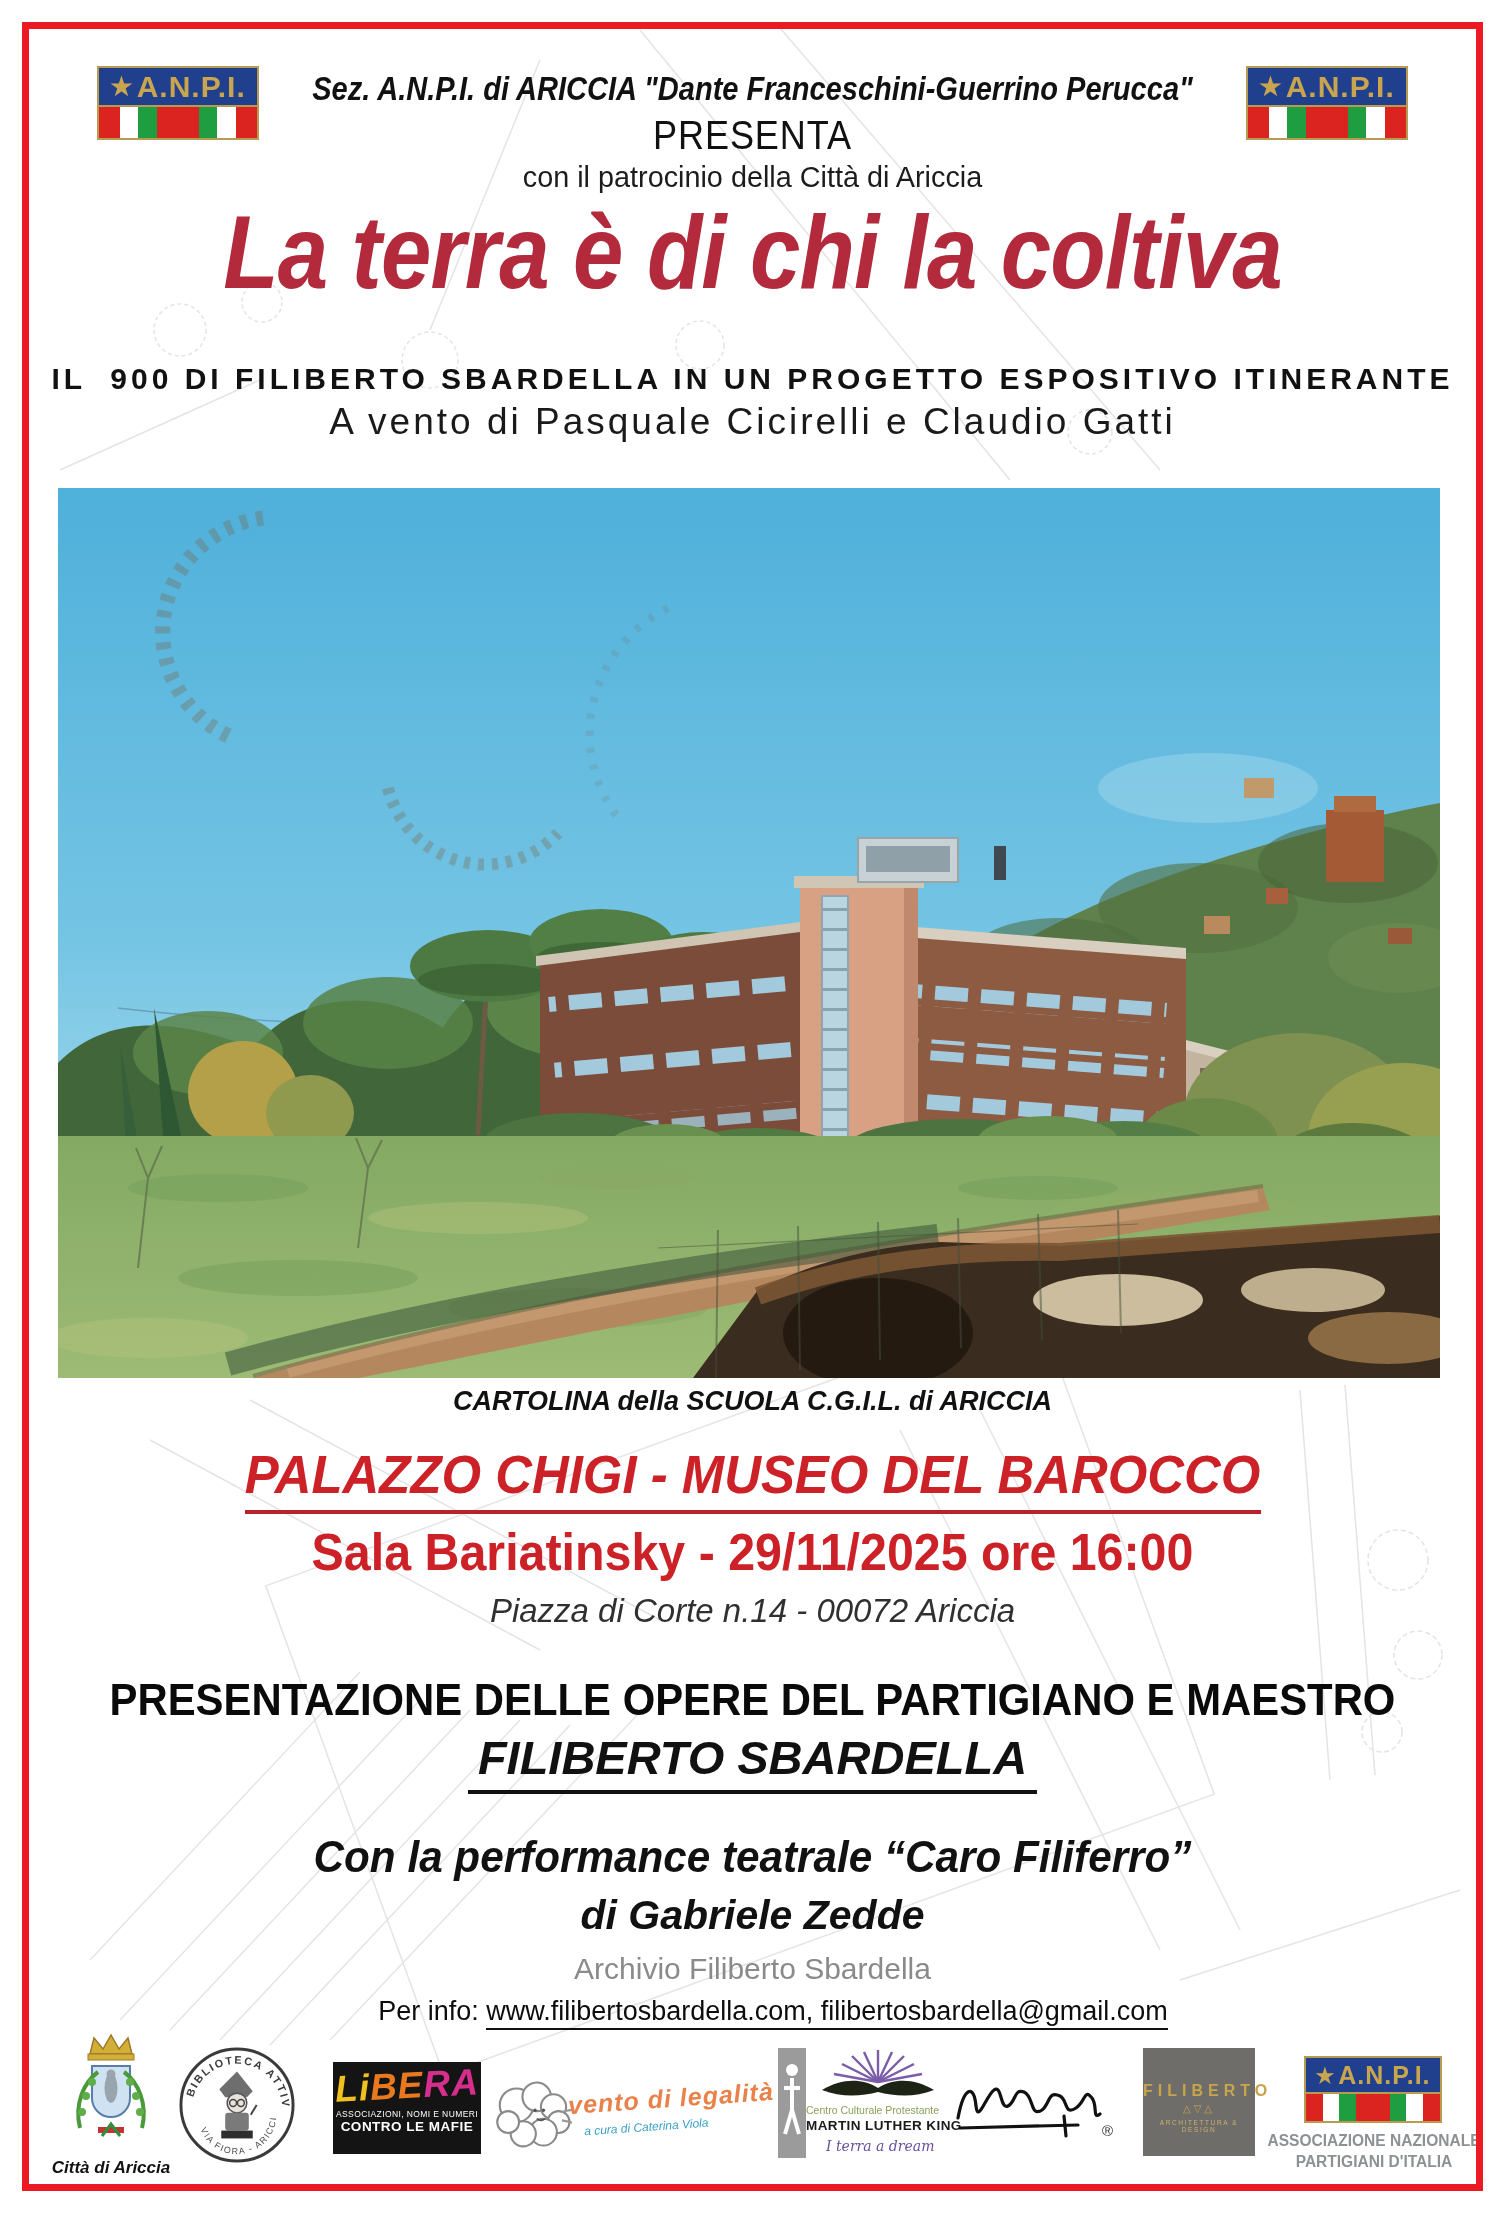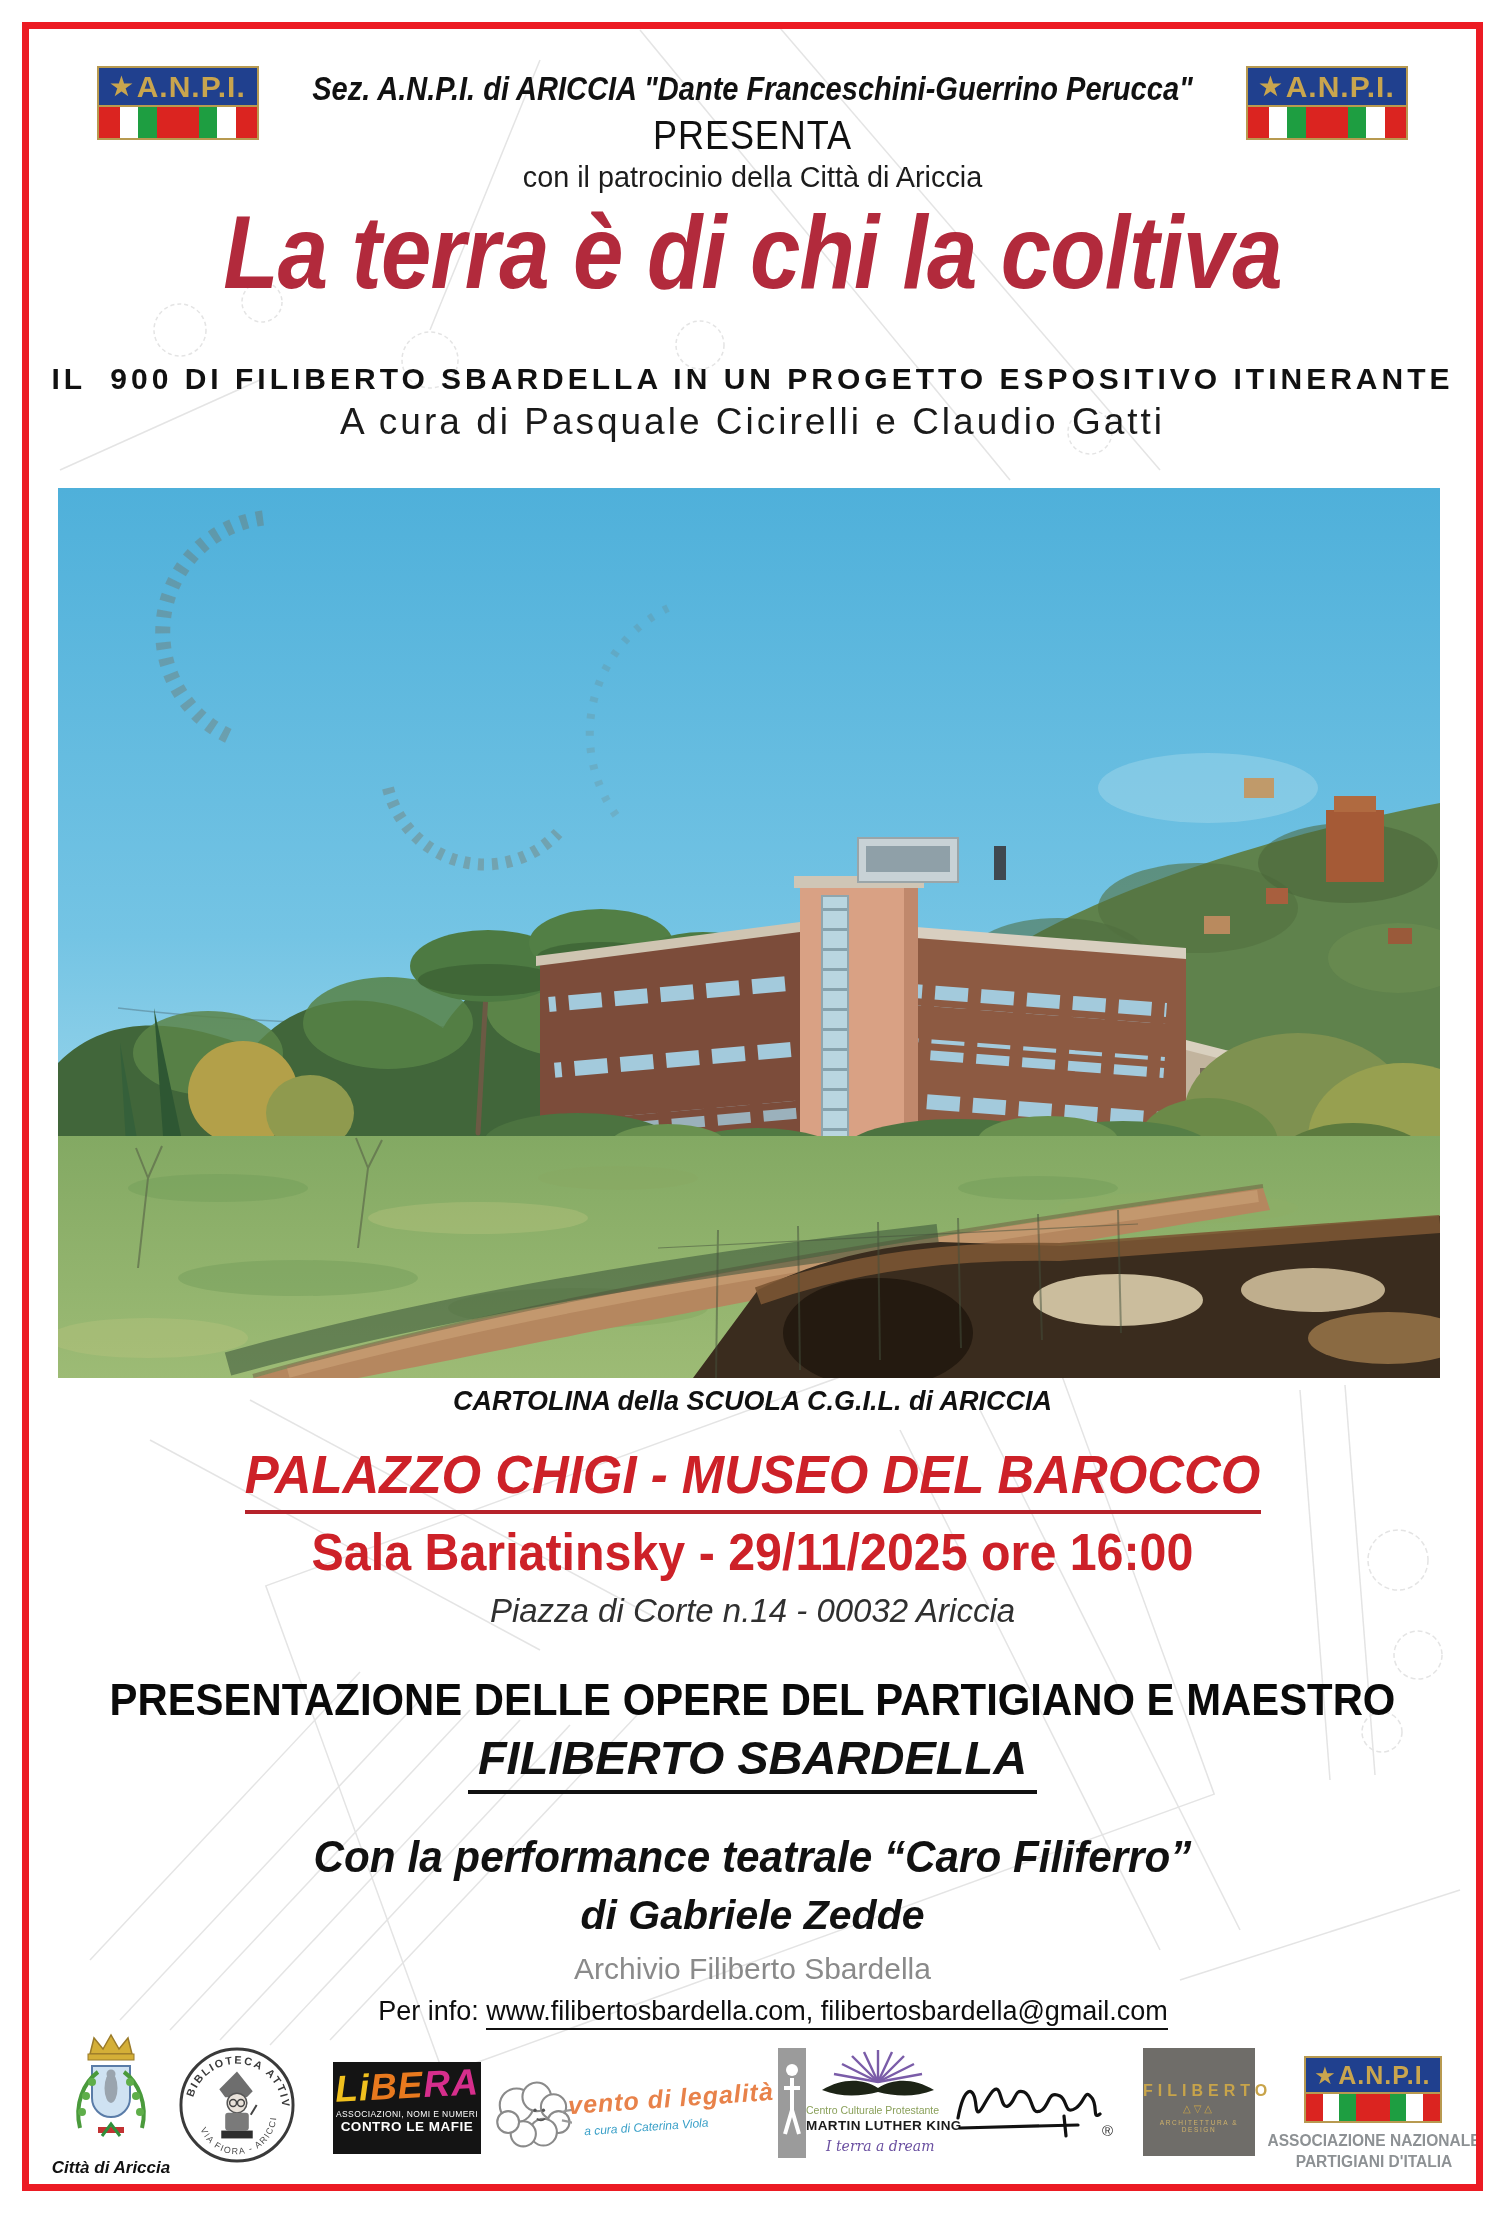--- a/index.html
+++ b/index.html
@@ -140,21 +140,21 @@
     </div>
     <div class="anpi-flag"></div>
   </div>
 
   <div class="abs ctr h-line1 cx88">Sez. A.N.P.I. di ARICCIA "Dante Franceschini-Guerrino Perucca"</div>
   <div class="abs ctr h-line2 cx88">PRESENTA</div>
   <div class="abs ctr h-line3 cx96">con il patrocinio della Città di Ariccia</div>
 
   <div class="abs ctr title cx88">La terra è di chi la coltiva</div>
   <div class="abs ctr subtitle">IL  900 DI FILIBERTO SBARDELLA IN UN PROGETTO ESPOSITIVO ITINERANTE</div>
-  <div class="abs ctr curators">A cura di Pasquale Cicirelli e Claudio Gatti</div>
+  <div class="abs ctr curators">A vento di Pasquale Cicirelli e Claudio Gatti</div>
 
   <div class="photo">
     <svg viewBox="0 0 1382 890" preserveAspectRatio="none">
       <defs>
         <linearGradient id="skyG" x1="0" y1="0" x2="0" y2="1">
           <stop offset="0" stop-color="#4fb0da"></stop>
             <stop offset=".7" stop-color="#74c4e4"></stop>
             <stop offset="1" stop-color="#97d4ea"></stop>
         </linearGradient>
         <linearGradient id="grassG" x1="0" y1="0" x2="0" y2="1">
@@ -307,21 +307,21 @@
         <path d="M 300 760 L 310 680 M 310 680 L 298 650 M 310 680 L 324 652"></path>
       </g>
     </svg>
   </div>
 
   <div class="abs ctr caption">CARTOLINA della SCUOLA C.G.I.L. di ARICCIA</div>
 
   <div class="abs ctr venue1 cx96">PALAZZO CHIGI - MUSEO DEL BAROCCO</div>
   <div class="abs venue-underline"></div>
   <div class="abs ctr venue2 cx93">Sala Bariatinsky - 29/11/2025 ore 16:00</div>
-  <div class="abs ctr venue3">Piazza di Corte n.14 - 00032 Ariccia</div>
+  <div class="abs ctr venue3">Piazza di Corte n.14 - 00072 Ariccia</div>
 
   <div class="abs ctr pres1 cx93">PRESENTAZIONE DELLE OPERE DEL PARTIGIANO E MAESTRO</div>
   <div class="abs ctr pres2"><span>FILIBERTO SBARDELLA</span></div>
 
   <div class="abs ctr perf1 cx96">Con la performance teatrale “Caro Filiferro”</div>
   <div class="abs ctr archive">Archivio Filiberto Sbardella</div>
 
   <div class="abs ctr perf2">di Gabriele Zedde</div>
   <div class="abs ctr info"><span>Per info: </span><span class="links">www.filibertosbardella.com, filibertosbardella@gmail.com</span></div>
 

